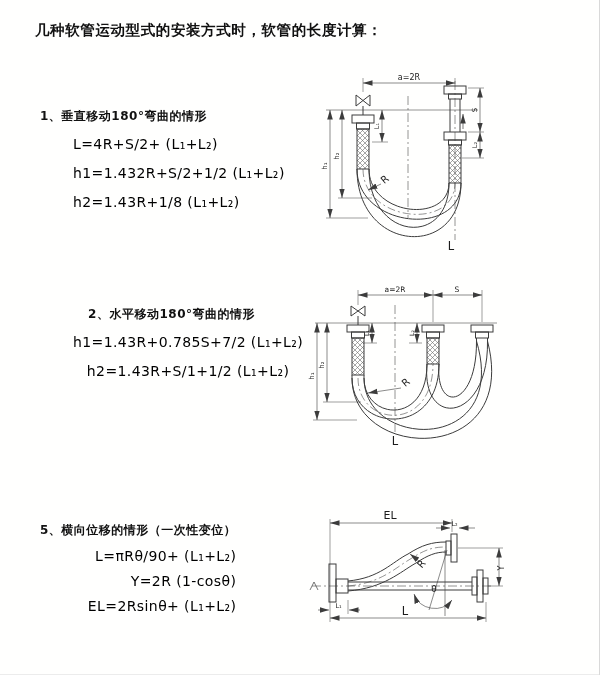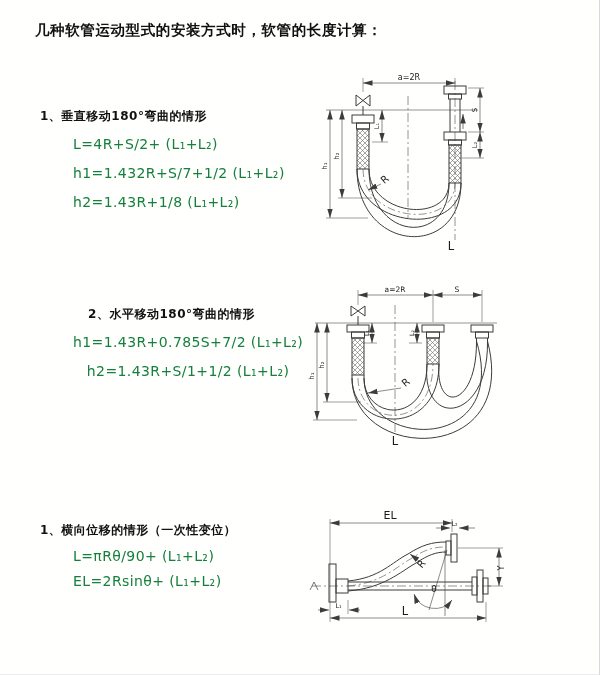--- a/index.html
+++ b/index.html
@@ -7,54 +7,55 @@
     position:relative;width:600px;height:675px;background:#fffffe;
     font-family:"DejaVu Sans","Liberation Sans",sans-serif;color:#1c1c1c;
     overflow:hidden;box-shadow:inset -1px 0 0 #d9d9d9, inset 0 -1px 0 #ececec;
   }
   .page-title{
     position:absolute;left:35px;top:21px;font-size:14.5px;font-weight:bold;
     letter-spacing:0.6px;color:#111;
   }
   .section{position:absolute;left:40px;}
   .sec-heading{font-size:12px;font-weight:bold;color:#111;letter-spacing:0.5px;height:22px;}
-  .formula{padding-left:33px;font-size:14px;line-height:29px;letter-spacing:0.4px;color:#15803d;white-space:nowrap;}
+  .formula{padding-left:33px;font-size:14px;line-height:29px;letter-spacing:0.4px;color:#000000;white-space:nowrap;}
   #sec1{top:108px;}
   #sec2{top:306px;text-align:center;}
   #sec3{top:522px;}
-  #sec3 .formula{line-height:25px;}
+  #sec3 .formula{line-height:25px;text-align:right;}
   .dg{position:absolute;}
   #dg1{left:310px;top:68px;}
   #dg2{left:305px;top:280px;}
   #dg3{left:300px;top:498px;}
   .dg text{fill:#1b1b1b;font-family:"DejaVu Sans","Liberation Sans",sans-serif;}
 </style>
 </head>
 <body>
 
 <div class="page">
 
   <div class="page-title">几种软管运动型式的安装方式时，软管的长度计算：</div>
 
   <div class="section" id="sec1">
     <div class="sec-heading">1、垂直移动180°弯曲的情形</div>
     <div class="formula">L=4R+S/2+ (L₁+L₂)</div>
-    <div class="formula">h1=1.432R+S/7+1/2 (L₁+L₂)</div>
+    <div class="formula">h1=1.432R+S/2+1/2 (L₁+L₂)</div>
     <div class="formula">h2=1.43R+1/8 (L₁+L₂)</div>
   </div>
 
   <div class="section" id="sec2">
     <div class="sec-heading">2、水平移动180°弯曲的情形</div>
     <div class="formula">h1=1.43R+0.785S+7/2 (L₁+L₂)</div>
     <div class="formula">h2=1.43R+S/1+1/2 (L₁+L₂)</div>
   </div>
 
   <div class="section" id="sec3">
-    <div class="sec-heading">1、横向位移的情形（一次性变位）</div>
+    <div class="sec-heading">5、横向位移的情形（一次性变位）</div>
     <div class="formula">L=πRθ/90+ (L₁+L₂)</div>
+    <div class="formula">Y=2R (1-cosθ)</div>
     <div class="formula">EL=2Rsinθ+ (L₁+L₂)</div>
   </div>
 
   <svg id="dg1" class="dg" width="270" height="200" viewBox="0 0 270 200">
     <defs>
       <marker id="ar1" markerWidth="11" markerHeight="8" refX="9.5" refY="3.5" orient="auto-start-reverse" markerUnits="userSpaceOnUse">
         <path d="M0,0.7 L9.5,3.5 L0,6.3 Z" fill="#3c3c3c"></path>
       </marker>
       <pattern id="hz1" width="5" height="5" patternUnits="userSpaceOnUse">
         <path d="M0,5 L5,0 M0,0 L5,5" stroke="#6c6c6c" stroke-width="0.6"></path>

